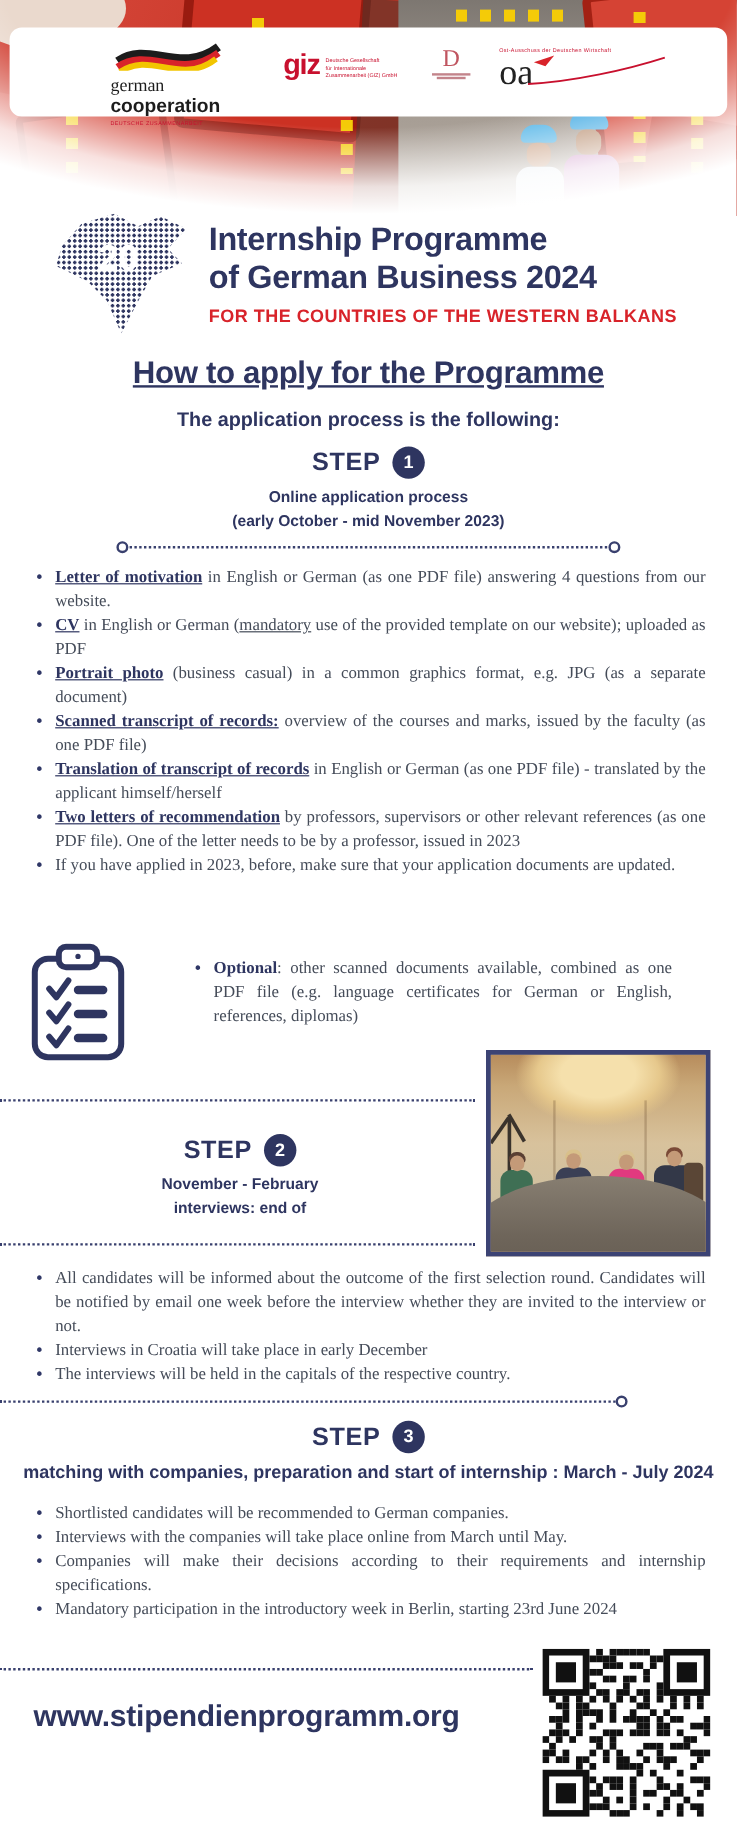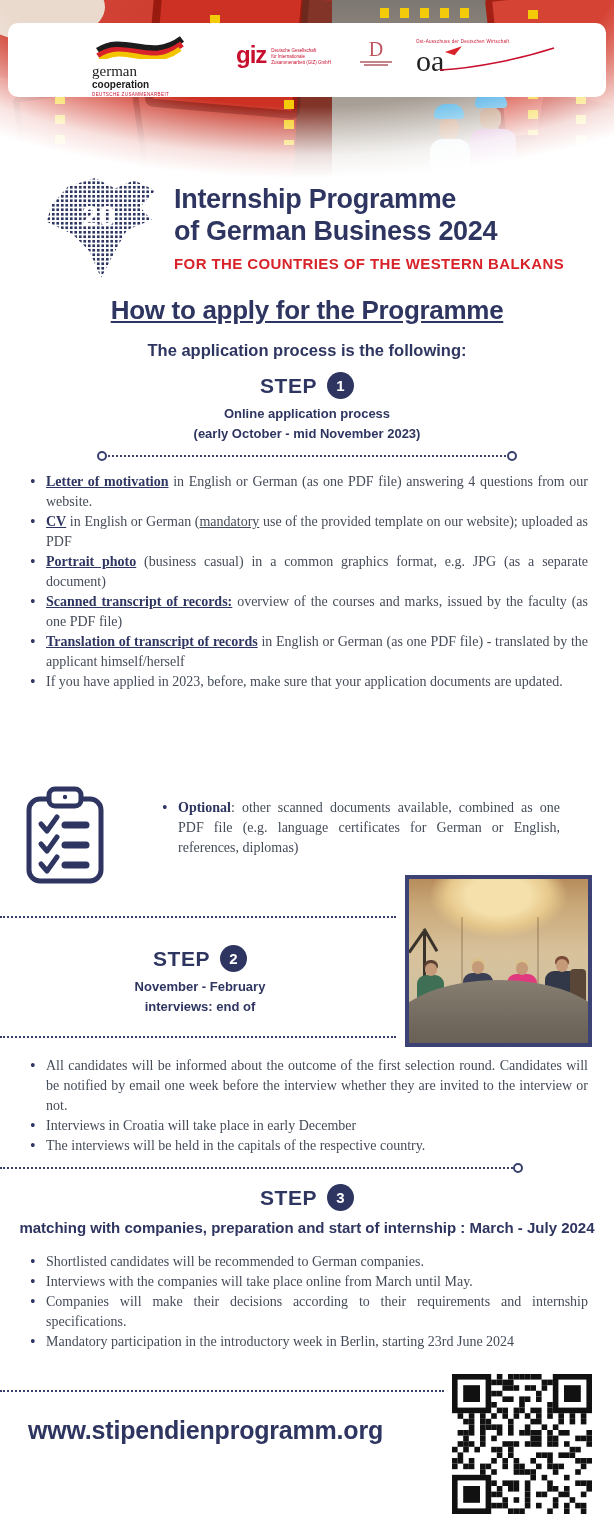--- a/index.html
+++ b/index.html
@@ -22,21 +22,21 @@
   .worker{position:absolute;}
   .helmet{background:#58b7e8;border-radius:16px 16px 5px 5px;}
   .head{background:#caa083;border-radius:8px;}
   .torso{border-radius:12px 12px 0 0;}
   .hero-fade{position:absolute;inset:0;background:radial-gradient(95% 125% at 50% -6%, rgba(255,255,255,0) 52%, rgba(255,255,255,.85) 74%, #fff 84%);}
   
   .logo-band{position:absolute;top:23px;left:8px;width:598px;height:74px;background:#fff;border-radius:10px;}
   .lb-item{position:absolute;}
   .gc{left:84px;top:8px;width:130px;text-align:left;}
   .gc-name{font-family:"Liberation Serif",serif;font-size:15px;color:#1c1c1c;line-height:1;margin-top:1px;}
-  .gc-coop{font-size:10px;font-weight:700;color:#1c1c1c;line-height:1.1;}
+  .gc-coop{font-size:16px;font-weight:700;color:#1c1c1c;line-height:1.1;}
   .gc-tag{font-size:4.5px;color:#c8102e;letter-spacing:.4px;margin-top:2px;}
   .giz{left:228px;top:22px;display:flex;align-items:flex-start;}
   .giz-name{font-size:24px;font-weight:700;color:#c8102e;line-height:.85;letter-spacing:-1px;}
   .giz-sub{margin-left:5px;font-size:4.5px;color:#c8102e;line-height:1.35;margin-top:3px;}
   .fnd{left:348px;top:16px;width:40px;text-align:center;}
   .fnd-d{font-family:"Liberation Serif",serif;font-size:20px;color:#c05560;line-height:1;}
   .fnd-bar{height:2px;background:#b4656e;margin:1.5px 4px;opacity:.8;}
   .oa{left:408px;top:16px;width:170px;}
   .oa-tag{font-size:4.5px;color:#c8102e;letter-spacing:.3px;}
   .oa-name{font-family:"Liberation Serif",serif;font-size:30px;color:#222;line-height:.9;}
@@ -187,20 +187,21 @@
   <div class="sep" style="top:455px;left:100px;width:414px;">
     <span class="ring ring-l"></span>
     <span class="ring ring-r"></span>
   </div>
   <ul class="bullets" style="top:472px;">
       <li><span class="seg-b seg-u">Letter of motivation</span><span> in English or German (as one PDF file) answering 4 questions from our website.</span></li>
       <li><span class="seg-b seg-u">CV</span><span> in English or German (</span><span class="seg-u">mandatory</span><span> use of the provided template on our website); uploaded as PDF</span></li>
       <li><span class="seg-b seg-u">Portrait photo</span><span> (business casual) in a common graphics format, e.g. JPG (as a separate document)</span></li>
       <li><span class="seg-b seg-u">Scanned transcript of records:</span><span> overview of the courses and marks, issued by the faculty (as one PDF file)</span></li>
       <li><span class="seg-b seg-u">Translation of transcript of records</span><span> in English or German (as one PDF file) - translated by the applicant himself/herself</span></li>
+      <li><span class="seg-b seg-u">Two letters of recommendation</span><span> by professors, supervisors or other relevant references (as one PDF file). One of the letter needs to be by a professor, issued in 2023</span></li>
       <li><span>If you have applied in 2023, before, make sure that your application documents are updated.</span></li>
     </ul>
 
   <div class="clipboard">
     <svg width="82" height="100" viewBox="0 0 82 100">
       <rect x="5" y="13" width="72" height="82" rx="11" fill="#fff" stroke="#2e3560" stroke-width="5"></rect>
       <rect x="25" y="3" width="32" height="17" rx="6" fill="#fff" stroke="#2e3560" stroke-width="5"></rect>
       <circle cx="41" cy="11" r="2.2" fill="#2e3560"></circle>
       <path d="M17 38 L23 45 L33 31" fill="none" stroke="#2e3560" stroke-width="5" stroke-linecap="round" stroke-linejoin="round"></path>
       <line x1="41" y1="39" x2="62" y2="39" stroke="#2e3560" stroke-width="7" stroke-linecap="round"></line>

